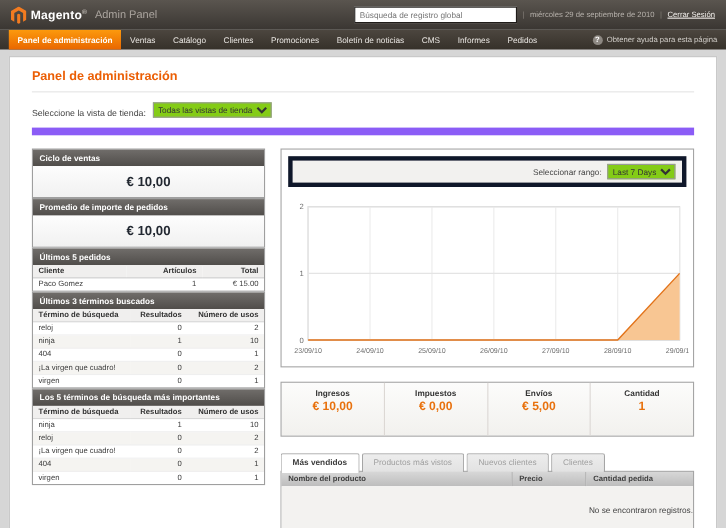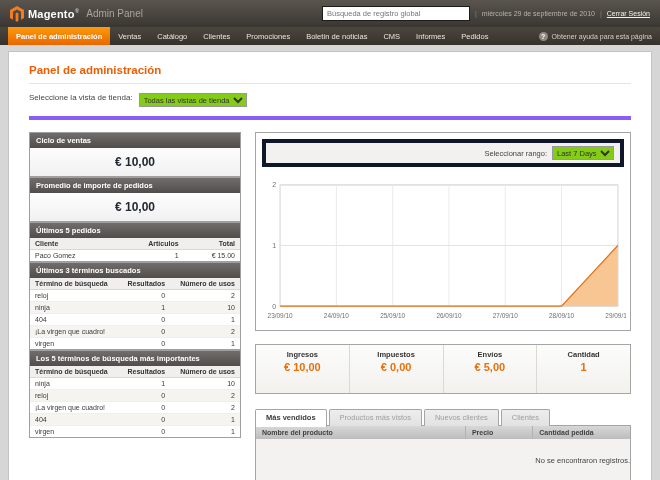--- a/index.html
+++ b/index.html
@@ -24,21 +24,21 @@
   .nav-items{display:flex;align-items:stretch;}
   .nav-item{display:flex;align-items:center;padding:0 8px;color:#e8e5e1;font-size:7.5px;}
   .nav-item.active{background:linear-gradient(#fc9a0d,#e96700);color:#fff;font-weight:bold;}
   .nav-help{margin-left:auto;display:flex;align-items:center;gap:4px;color:#d2cfca;font-size:7px;}
   .help-icon{width:9px;height:9px;border-radius:50%;background:#8d8882;color:#fff;font-size:7px;line-height:9px;text-align:center;font-weight:bold;}
 
   
   .content-wrap{padding:6px 8px 10px;}
   .panel{background:#fff;border:1px solid #c4c4c4;padding:8px 20px 16px;min-height:419px;}
   .page-title{color:#eb5e04;font-size:11.5px;font-weight:bold;padding:4px 0 7px;border-bottom:1px solid #e4e4e4;}
-  .store-view-row{display:flex;align-items:flex-start;gap:6px;padding:9px 0;border-bottom:4px solid #8b5cf6;font-size:8px;color:#444;}
+  .store-view-row{display:flex;align-items:flex-end;gap:6px;padding:9px 0;border-bottom:7px solid #8b5cf6;font-size:8px;color:#444;}
   select{font-size:7.5px;height:14px;border:1px solid #999;background:#84cc16;color:#333;}
   .columns{display:flex;gap:14px;padding-top:12px;}
   .col-left{width:212px;flex:none;}
   .col-right{flex:1;min-width:0;}
 
   
   .box{border:1px solid #9f9f9f;}
   .box-header{background:linear-gradient(#706d6a,#504d4a);color:#fff;font-weight:bold;font-size:7.5px;padding:3px 6px;}
   .box-value{background:linear-gradient(#fdfdfd,#f1f1f1);text-align:center;font-size:12px;font-weight:bold;color:#222831;padding:7px 0;}
   .box table{width:100%;border-collapse:collapse;font-size:7px;}

